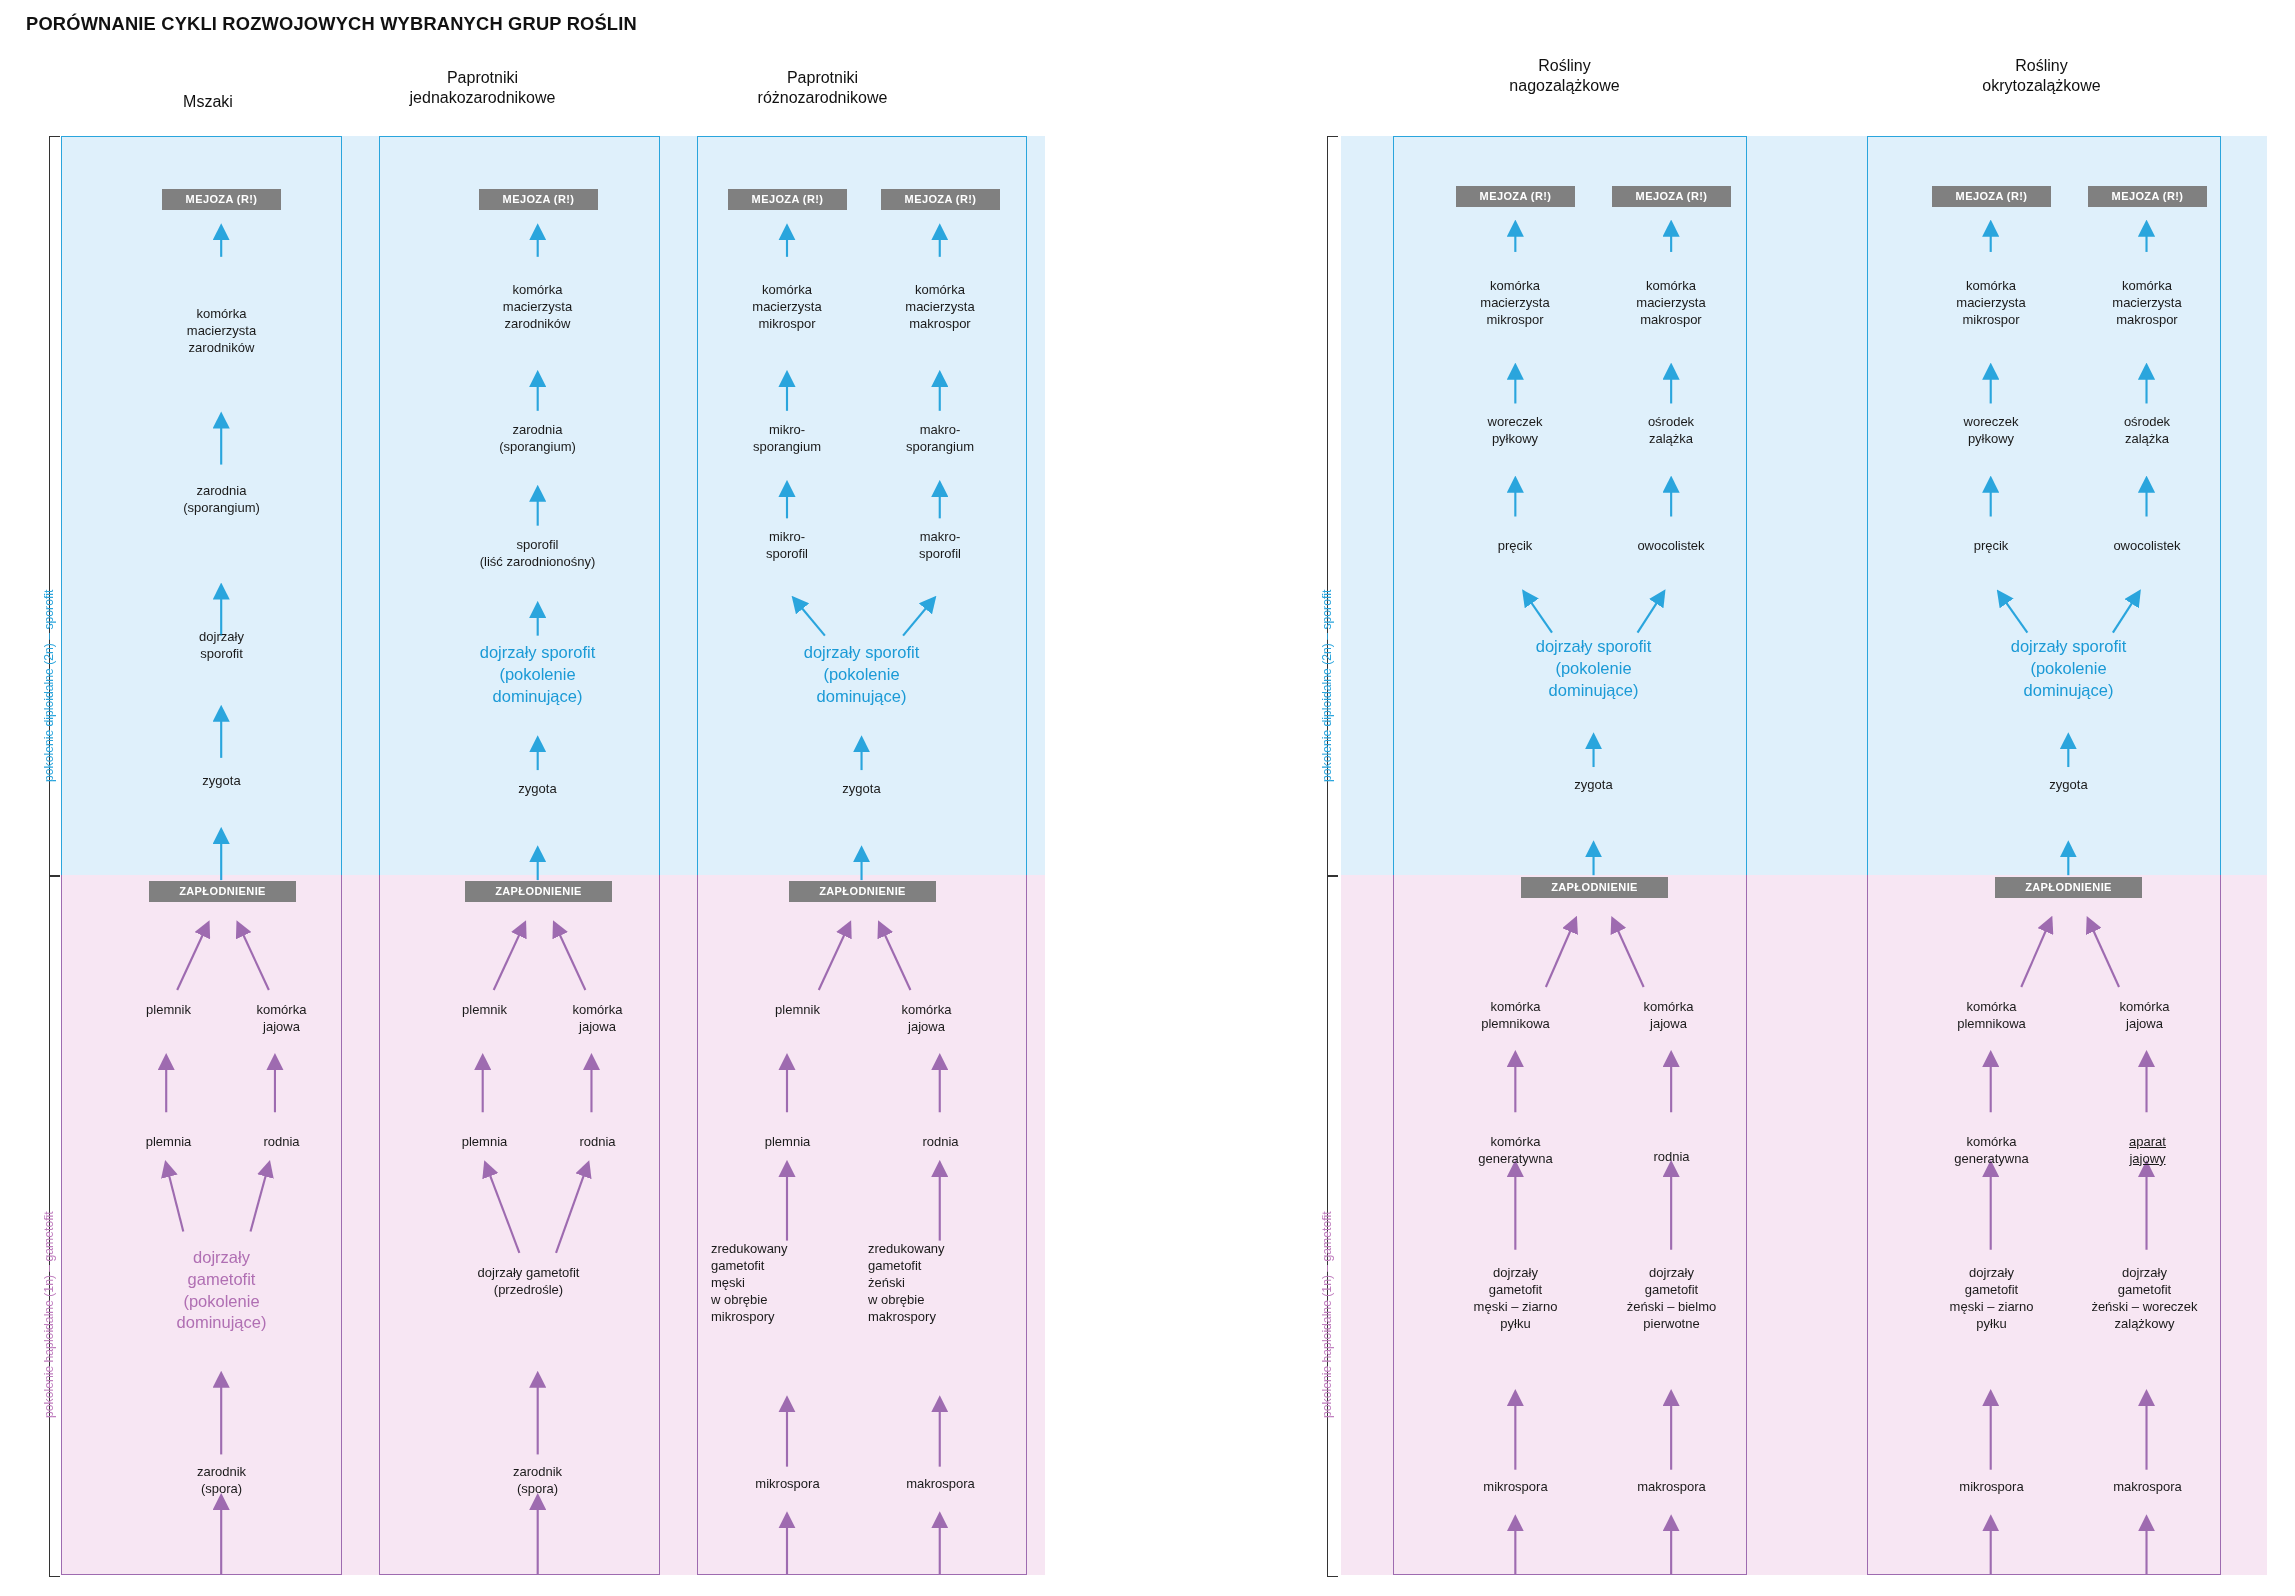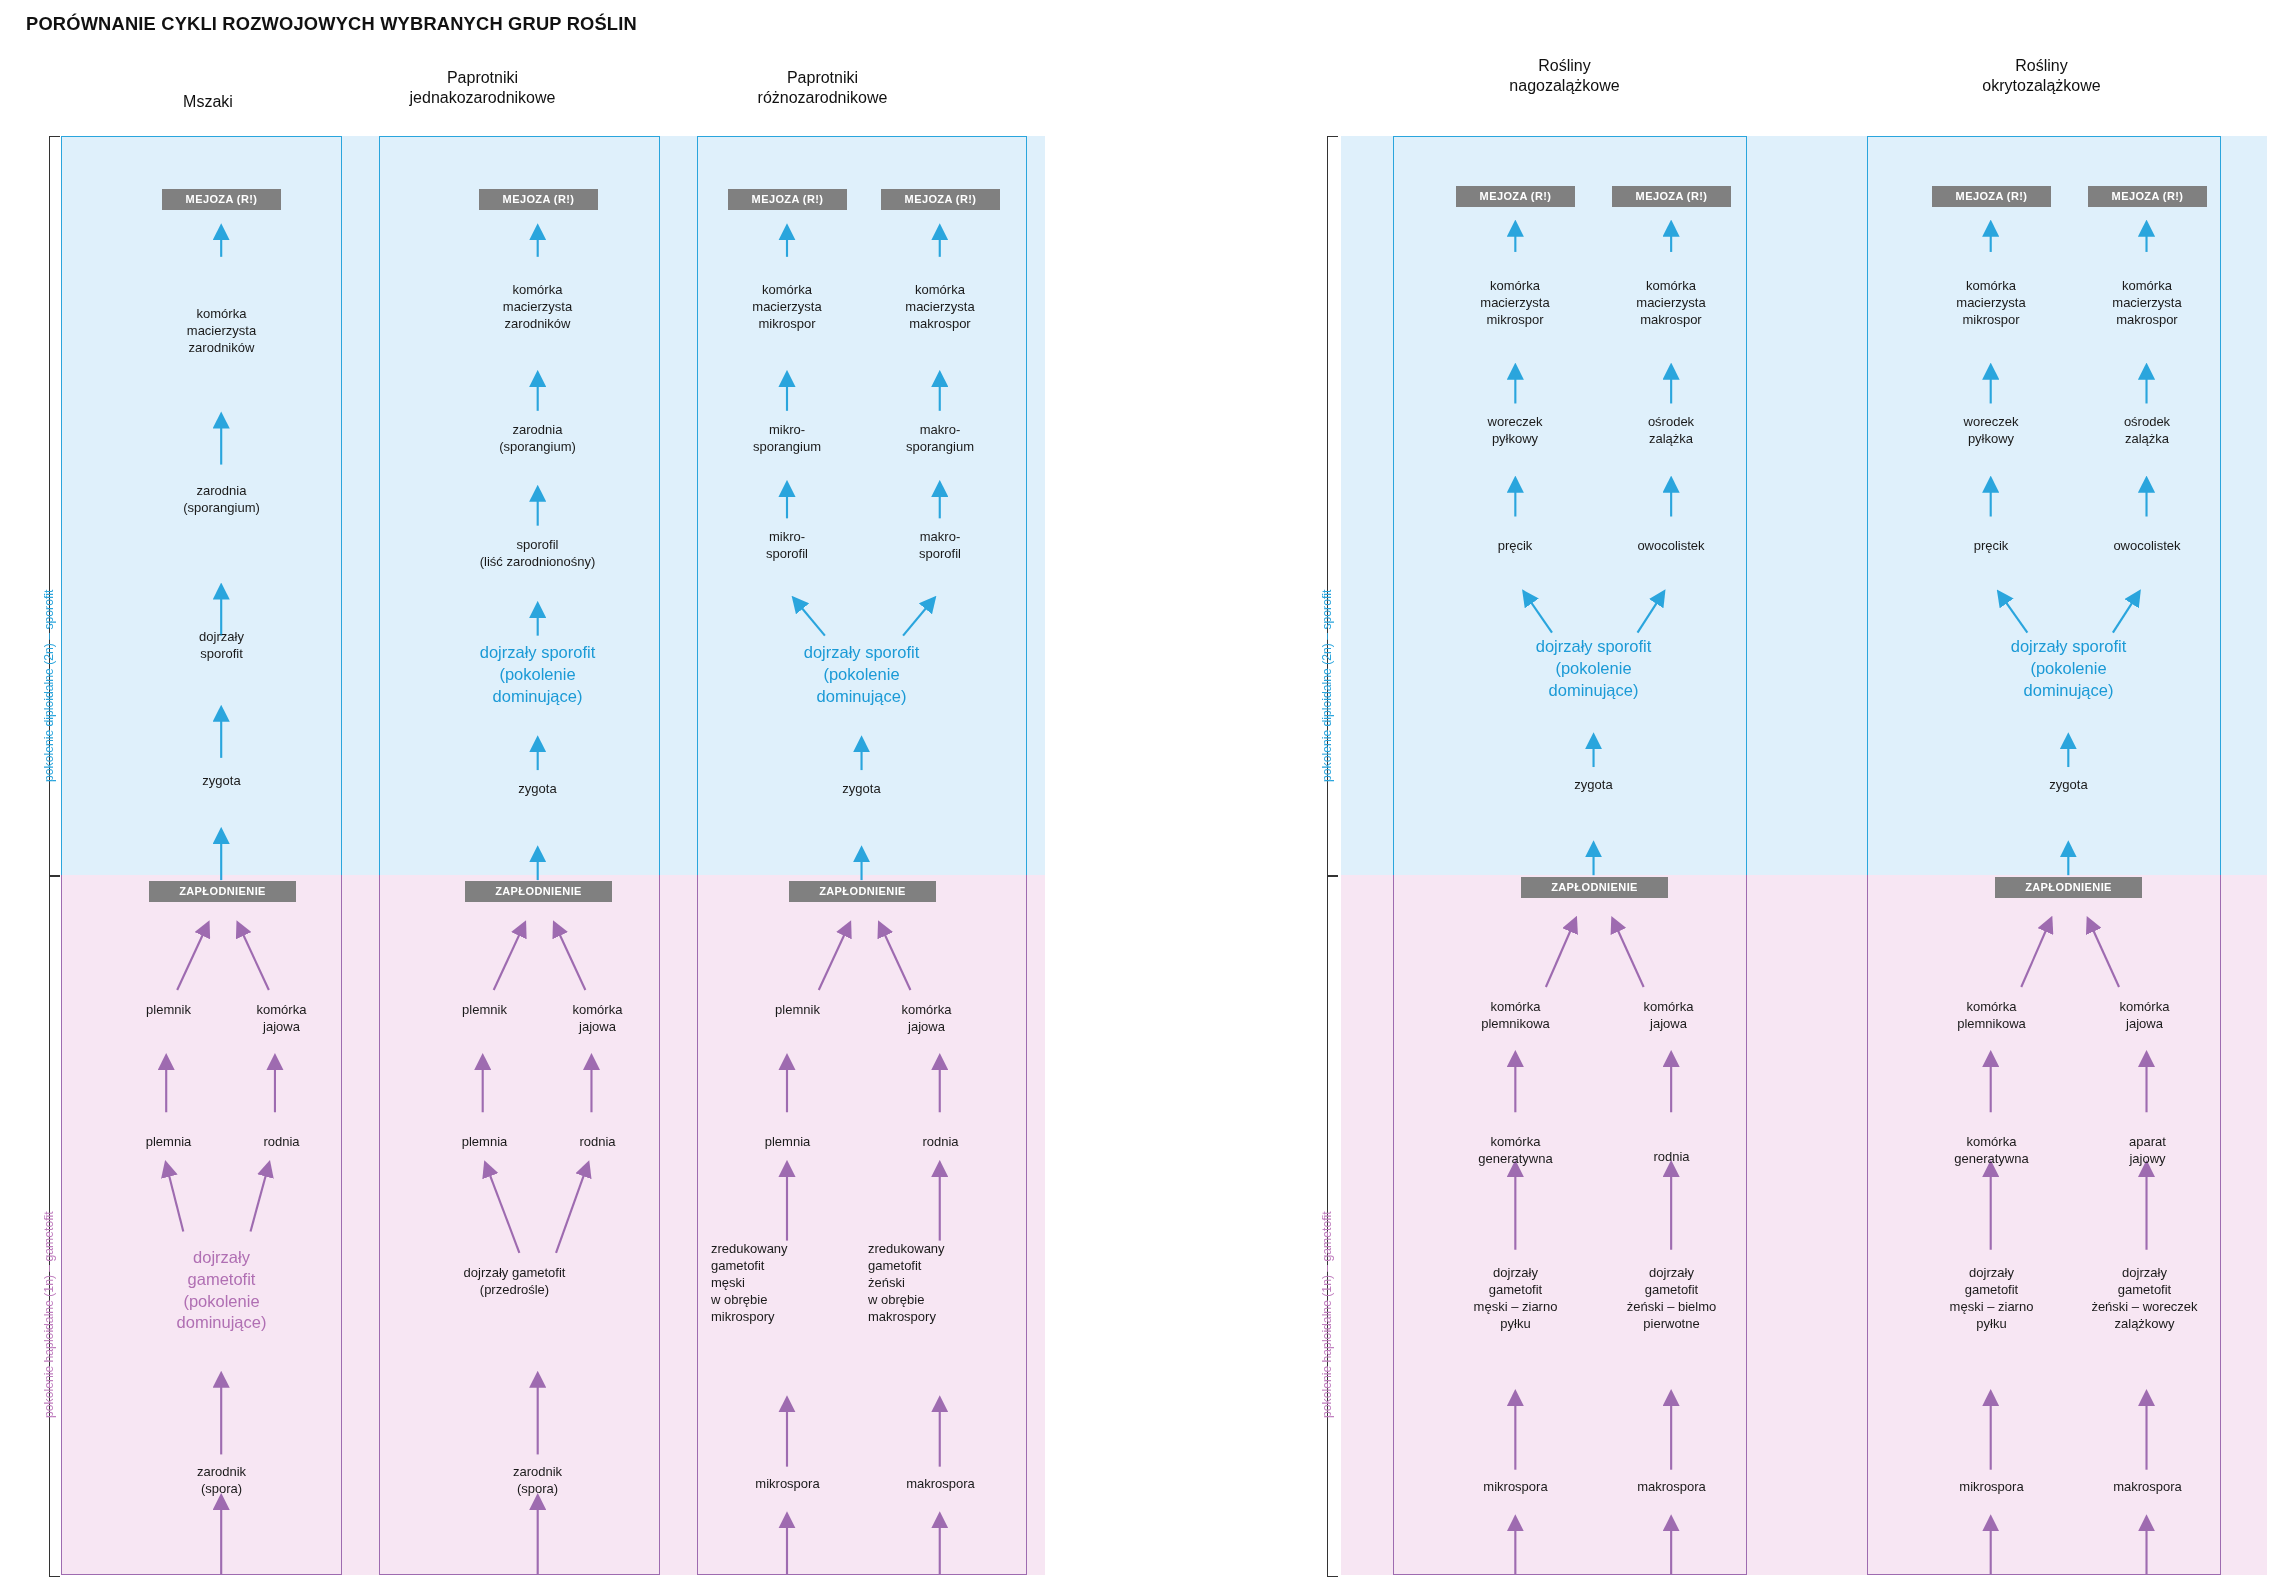--- a/index.html
+++ b/index.html
@@ -309,21 +309,21 @@
 (liść zarodnionośny)</div>
 <div class="node big-blue" style="left:400px; top:642px; width:275px;">dojrzały sporofit
 (pokolenie
 dominujące)</div>
 <div class="node" style="left:452px; top:781px; width:171px;">zygota</div>
 <div class="node" style="left:414px; top:1002px; width:141px;">plemnik</div>
 <div class="node" style="left:527px; top:1002px; width:141px;">komórka
 jajowa</div>
 <div class="node" style="left:414px; top:1134px; width:141px;">plemnia</div>
 <div class="node" style="left:527px; top:1134px; width:141px;">rodnia</div>
-<div class="node" style="left:386px; top:1265px; width:257px;">dojrzały gametofit
+<div class="node" style="left:400px; top:1265px; width:257px;">dojrzały gametofit
 (przedrośle)</div>
 <div class="node" style="left:452px; top:1464px; width:171px;">zarodnik
 (spora)</div>
 
 <div class="node" style="left:709px; top:282px; width:156px;">komórka
 macierzysta
 mikrospor</div>
 <div class="node" style="left:862px; top:282px; width:156px;">komórka
 macierzysta
 makrospor</div>
@@ -406,21 +406,21 @@
 <div class="node big-blue" style="left:1931px; top:636px; width:275px;">dojrzały sporofit
 (pokolenie
 dominujące)</div>
 <div class="node" style="left:1983px; top:777px; width:171px;">zygota</div>
 <div class="node" style="left:1915px; top:999px; width:153px;">komórka
 plemnikowa</div>
 <div class="node" style="left:2074px; top:999px; width:141px;">komórka
 jajowa</div>
 <div class="node" style="left:1915px; top:1134px; width:153px;">komórka
 generatywna</div>
-<div class="node" style="left:2077px; top:1134px; width:141px;">aparat
+<div class="node" style="left:2077px; top:1134px; width:141px;text-decoration:underline;">aparat
 jajowy</div>
 <div class="node" style="left:1909px; top:1265px; width:165px;">dojrzały
 gametofit
 męski – ziarno
 pyłku</div>
 <div class="node" style="left:2053px; top:1265px; width:183px;">dojrzały
 gametofit
 żeński – woreczek
 zalążkowy</div>
 <div class="node" style="left:1915px; top:1479px; width:153px;">mikrospora</div>

